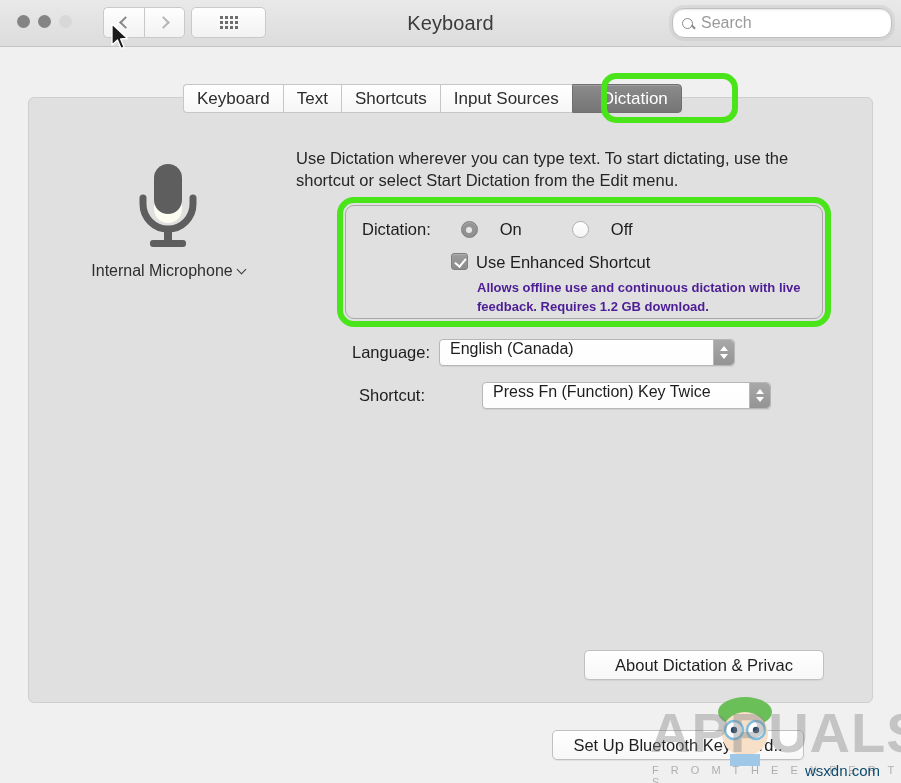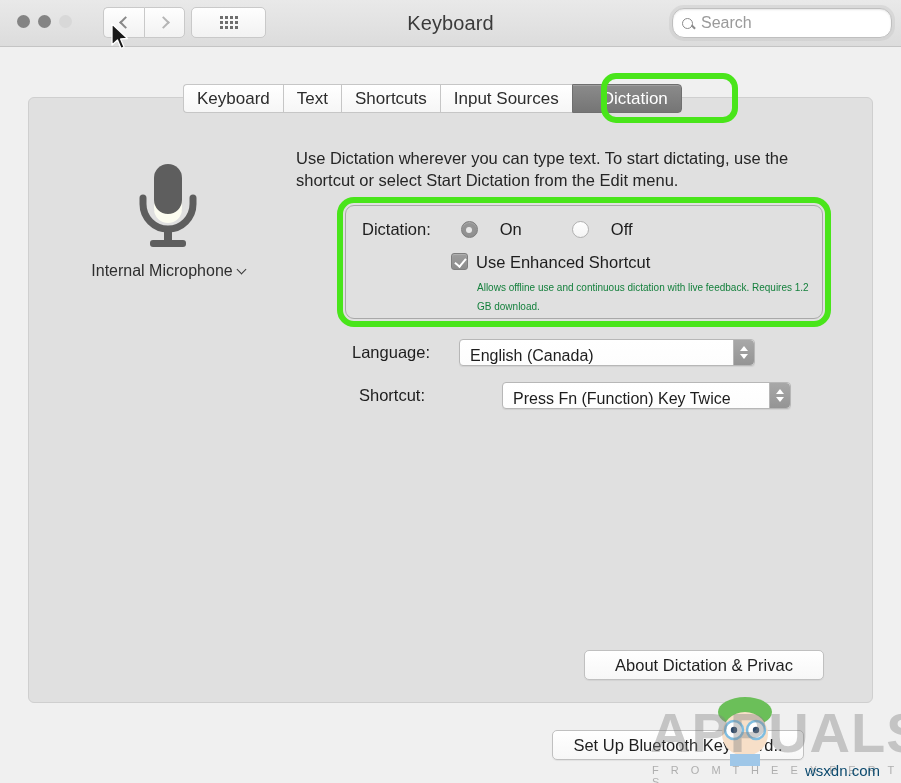--- a/index.html
+++ b/index.html
@@ -186,35 +186,34 @@
   }
   .checkbox::after {
     content: ""; position: absolute; left: 5px; top: 2px;
     width: 5px; height: 9px;
     border-right: 2px solid #fff; border-bottom: 2px solid #fff;
     transform: rotate(40deg);
   }
   .ctext { margin-left: 8px; font-size: 16.5px; color: #1d1d1d; }
   .chelp {
     position: absolute; left: 131px; top: 72px;
-    width: 340px; font-size: 10px; color: #15803d; line-height: 19px;
+    width: 340px; font-size: 13px; color: #4c1d95; line-height: 19px; font-weight: bold;
   }
 
   
   .poprow { position: absolute; display: flex; align-items: center; }
   .poprow.lang { left: 352px; top: 339px; }
   .poprow.shct { left: 359px; top: 382px; gap: 48px; }
   .poplabel { font-size: 16.5px; color: #1d1d1d; margin-right: 9px; }
   .popup {
     height: 27px; border-radius: 4px;
     background: linear-gradient(to bottom, #ffffff, #fdfdfd);
     border: 1px solid #b7b7b7;
-    display: flex; align-items: flex-end; position: relative;
+    display: flex; align-items: flex-start; position: relative;
     box-shadow: 0 1px 1px rgba(0,0,0,.07);
-    margin-left: 20px;
   }
   .popup .val { font-size: 16px; color: #1d1d1d; padding-left: 10px; }
   .stepper {
     position: absolute; right: 0; top: 0; width: 21px; height: 100%;
     border-radius: 0 4px 4px 0;
     background: linear-gradient(to bottom, #a8a8a8, #949494);
     border-left: 1px solid #b7b7b7;
     display: flex; flex-direction: column; align-items: center; justify-content: center; gap: 3px;
   }
   .sarrow { width: 0; height: 0; border-left: 4px solid transparent; border-right: 4px solid transparent; }

